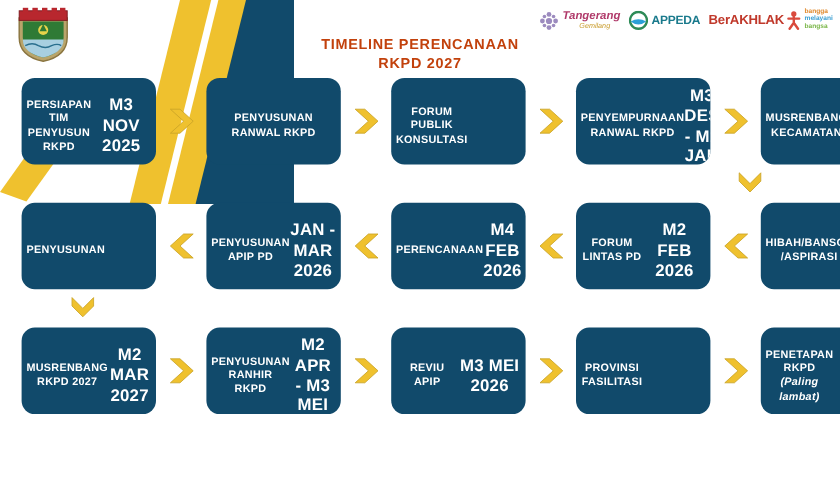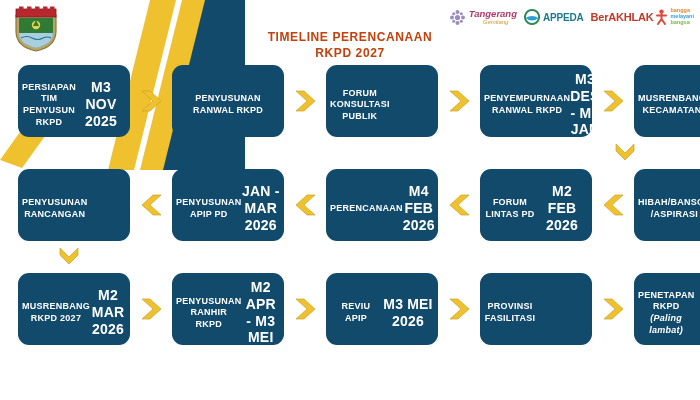--- a/index.html
+++ b/index.html
@@ -218,22 +218,22 @@
         </div>
       </div>
       <div class="chev">
         <svg width="23" height="24" viewBox="0 0 23 24">
           <polygon points="2,2 13,12 2,22 10,22 21,12 10,2" fill="#EFC12E" stroke="#c9a327" stroke-width="0.7"></polygon>
         </svg>
       </div>
       <div class="node">
         <div class="node-title">
           <div>FORUM</div>
+          <div>PUBLIK</div>
           <div>KONSULTASI</div>
-          <div>PUBLIK</div>
         </div>
         <div class="node-date faded"></div>
       </div>
       <div class="chev">
         <svg width="23" height="24" viewBox="0 0 23 24">
           <polygon points="2,2 13,12 2,22 10,22 21,12 10,2" fill="#EFC12E" stroke="#c9a327" stroke-width="0.7"></polygon>
         </svg>
       </div>
       <div class="node">
         <div class="node-title">
@@ -252,21 +252,20 @@
           <div>MUSRENBANG</div>
           <div>KECAMATAN</div>
         </div>
         <div class="node-date">M3 JAN - M1 FEB</div>
       </div>
     </div>
     <div class="flow-row">
       <div class="node">
         <div class="node-title">
           <div>PENYUSUNAN</div>
-          <div>RANCANGAN</div>
         </div>
         <div class="node-date faded"></div>
       </div>
       <div class="chev">
         <svg width="23" height="24" viewBox="0 0 23 24">
           <polygon points="21,2 10,12 21,22 13,22 2,12 13,2" fill="#EFC12E" stroke="#c9a327" stroke-width="0.7"></polygon>
         </svg>
       </div>
       <div class="node">
         <div class="node-title">
@@ -310,21 +309,21 @@
         </div>
         <div class="node-date">M3 JAN - M1 MAR</div>
       </div>
     </div>
     <div class="flow-row">
       <div class="node">
         <div class="node-title">
           <div>MUSRENBANG</div>
           <div>RKPD 2027</div>
         </div>
-        <div class="node-date">M2 MAR 2026</div>
+        <div class="node-date">M2 MAR 2027</div>
       </div>
       <div class="chev">
         <svg width="23" height="24" viewBox="0 0 23 24">
           <polygon points="2,2 13,12 2,22 10,22 21,12 10,2" fill="#EFC12E" stroke="#c9a327" stroke-width="0.7"></polygon>
         </svg>
       </div>
       <div class="node">
         <div class="node-title">
           <div>PENYUSUNAN</div>
           <div>RANHIR RKPD</div>

